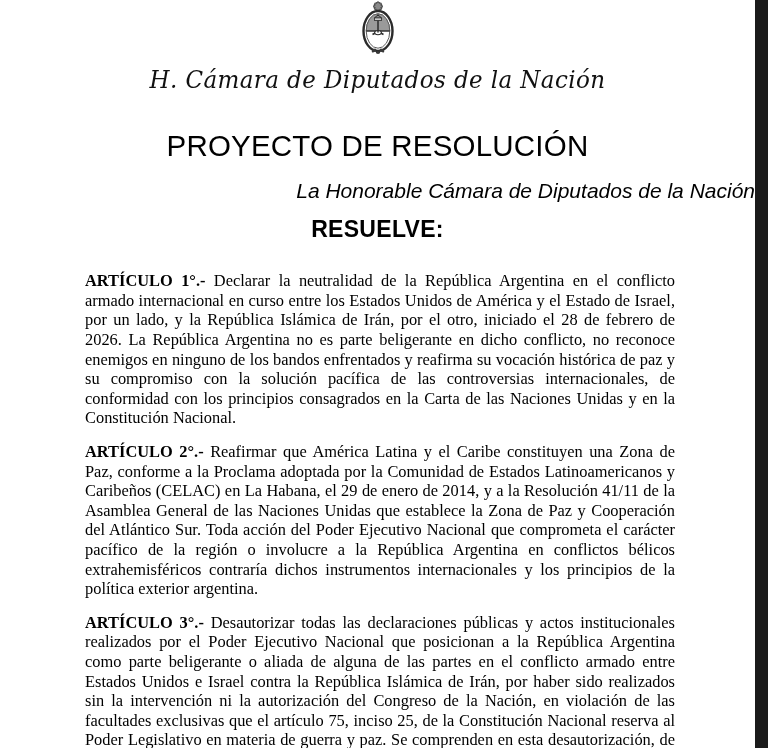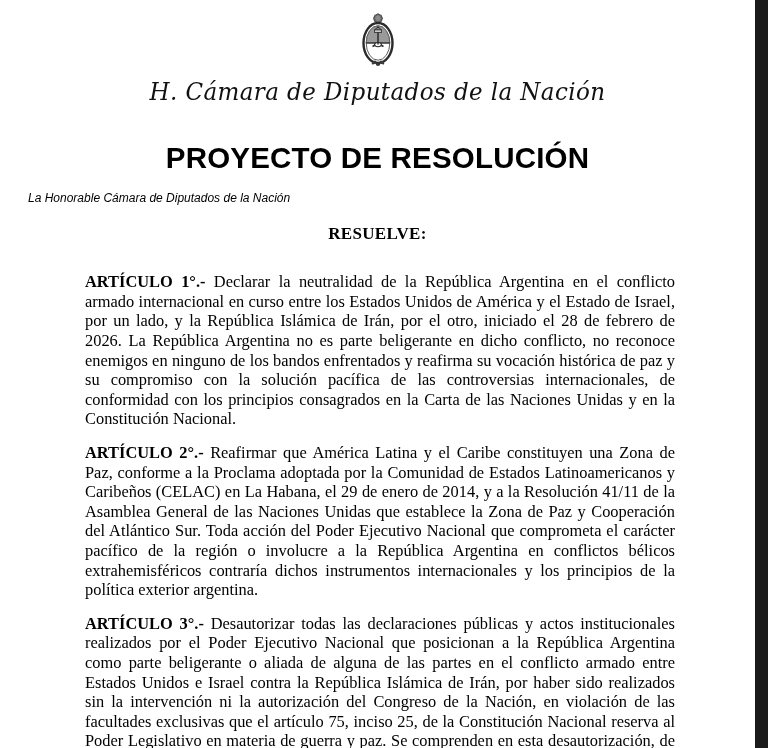--- a/index.html
+++ b/index.html
@@ -34,21 +34,21 @@
     right: 0;
     top: 0;
     width: 13px;
     height: 748px;
     background: #1b1b1b;
   }
 
   
   .letterhead {
     text-align: center;
-    padding-top: 12px;
+    padding-top: 0;
   }
   .crest {
     display: block;
     margin: 0 auto;
     width: 46px;
     height: 62px;
   }
   .script-title {
     font-family: "DejaVu Serif", "Liberation Serif", serif;
     font-style: italic;
@@ -57,42 +57,41 @@
     letter-spacing: 0.4px;
     color: #111;
     margin-top: 6px;
     line-height: 1.1;
     transform: scaleY(1.02);
   }
 
   
   .doc-title {
     font-family: "Liberation Sans", "DejaVu Sans", sans-serif;
-    font-weight: bold;
+    font-weight: normal;
     font-size: 29.5px;
     text-align: center;
     letter-spacing: 0.2px;
     margin-top: 36px;
   }
   .doc-subtitle {
     font-family: "Liberation Sans", "DejaVu Sans", sans-serif;
     font-style: italic;
     font-weight: 400;
-    font-size: 12px;
-    text-align: left;
+    font-size: 21px;
+    text-align: right;
     margin-top: 16px;
-    padding-left: 28px;
   }
   .doc-resolve {
-    font-family: Liberation Serif, serif;
+    font-family: Liberation Sans, sans-serif;
     font-weight: bold;
-    font-size: 17px;
+    font-size: 23px;
     text-align: center;
     letter-spacing: 0.3px;
-    margin-top: 19px;
+    margin-top: 13px;
   }
 
   
   .body-block {
     margin: 0 auto;
     padding-left: 85px;
     padding-right: 80px;
     padding-top: 20px;
   }
   p.article {

